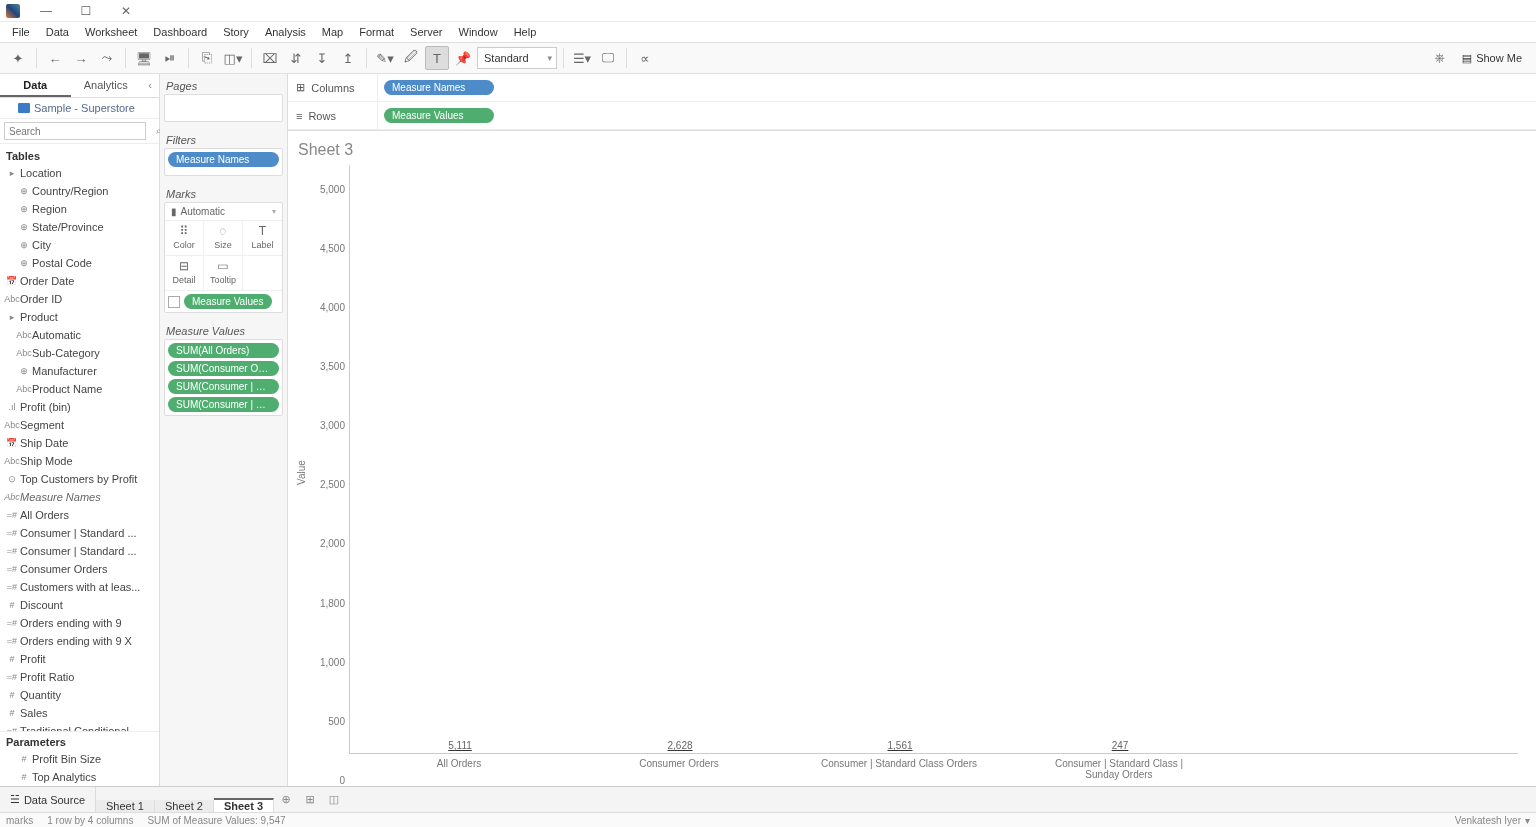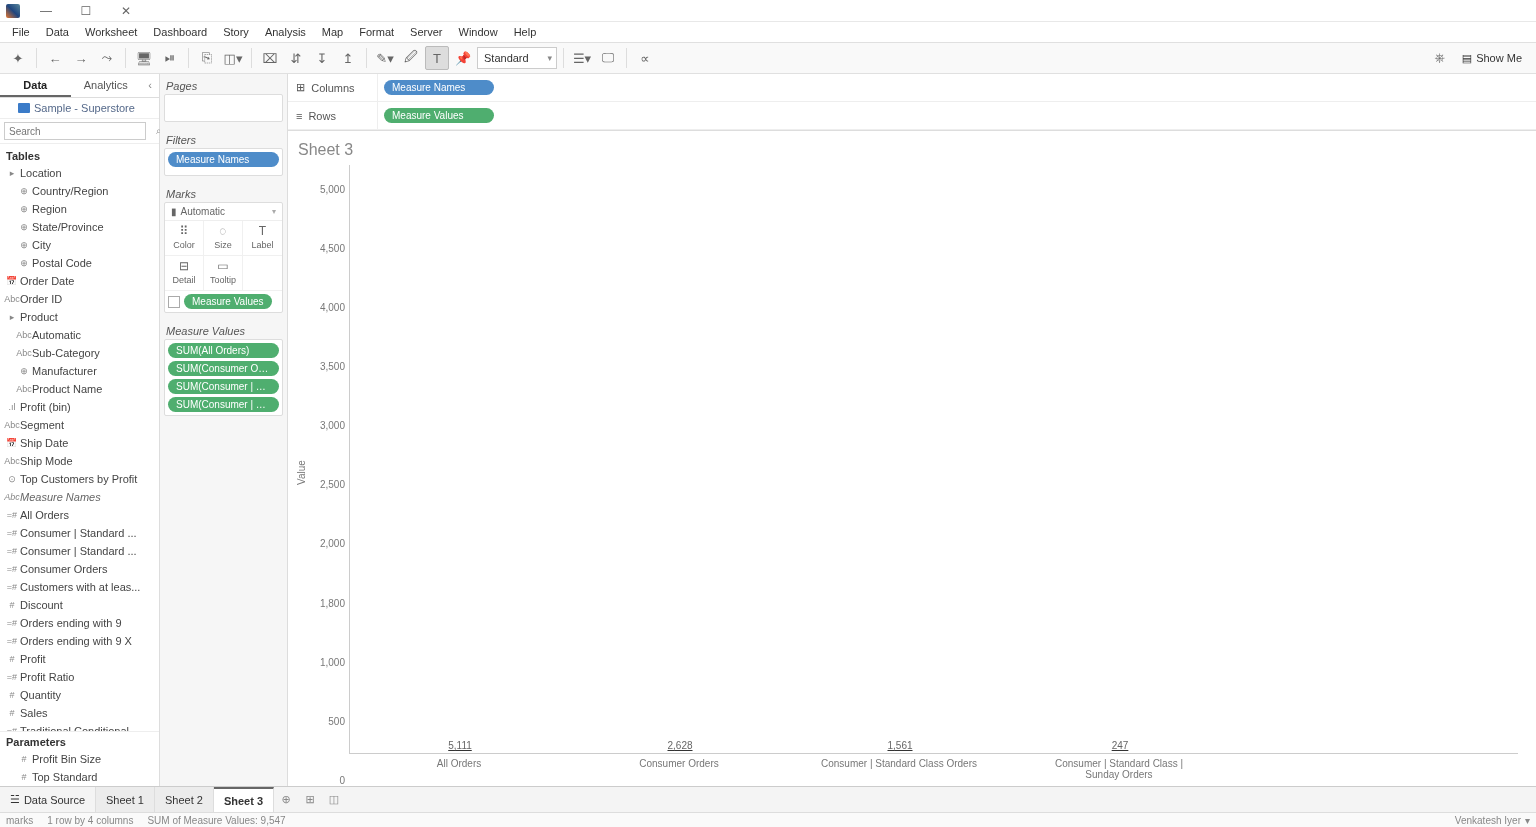--- a/index.html
+++ b/index.html
@@ -304,21 +304,21 @@
         </div>
       </div>
     <div class="params-head">Parameters</div>
     <div id="params-tree">
         <div class="tree-item lvl1">
           <span class="ticon">#</span>
           <span>Profit Bin Size</span>
         </div>
         <div class="tree-item lvl1">
           <span class="ticon">#</span>
-          <span>Top Standard</span>
+          <span>Top Analytics</span>
         </div>
       </div>
   </div>
 
   <div class="shelves">
     <div>
       <div class="shelf-label">Pages</div>
       <div class="shelf-box"></div>
     </div>
     <div>
@@ -428,21 +428,21 @@
       </div>
     </div>
   </div>
 </div>
 
 <div class="bottom-tabs">
   <div class="ds-tab">
     <span>☱</span>
     <span>Data Source</span>
   </div>
-  <div id="sheet-tabs-container" style="display:flex;">
+  <div id="sheet-tabs-container" style="display:flex;align-items:flex-end;">
       <div class="ws-tab inactive">Sheet 1</div>
       <div class="ws-tab inactive">Sheet 2</div>
       <div class="ws-tab active">Sheet 3</div>
     </div>
   <div class="tab-btn">⊕</div>
   <div class="tab-btn">⊞</div>
   <div class="tab-btn">◫</div>
 </div>
 
 <div class="statusbar">

